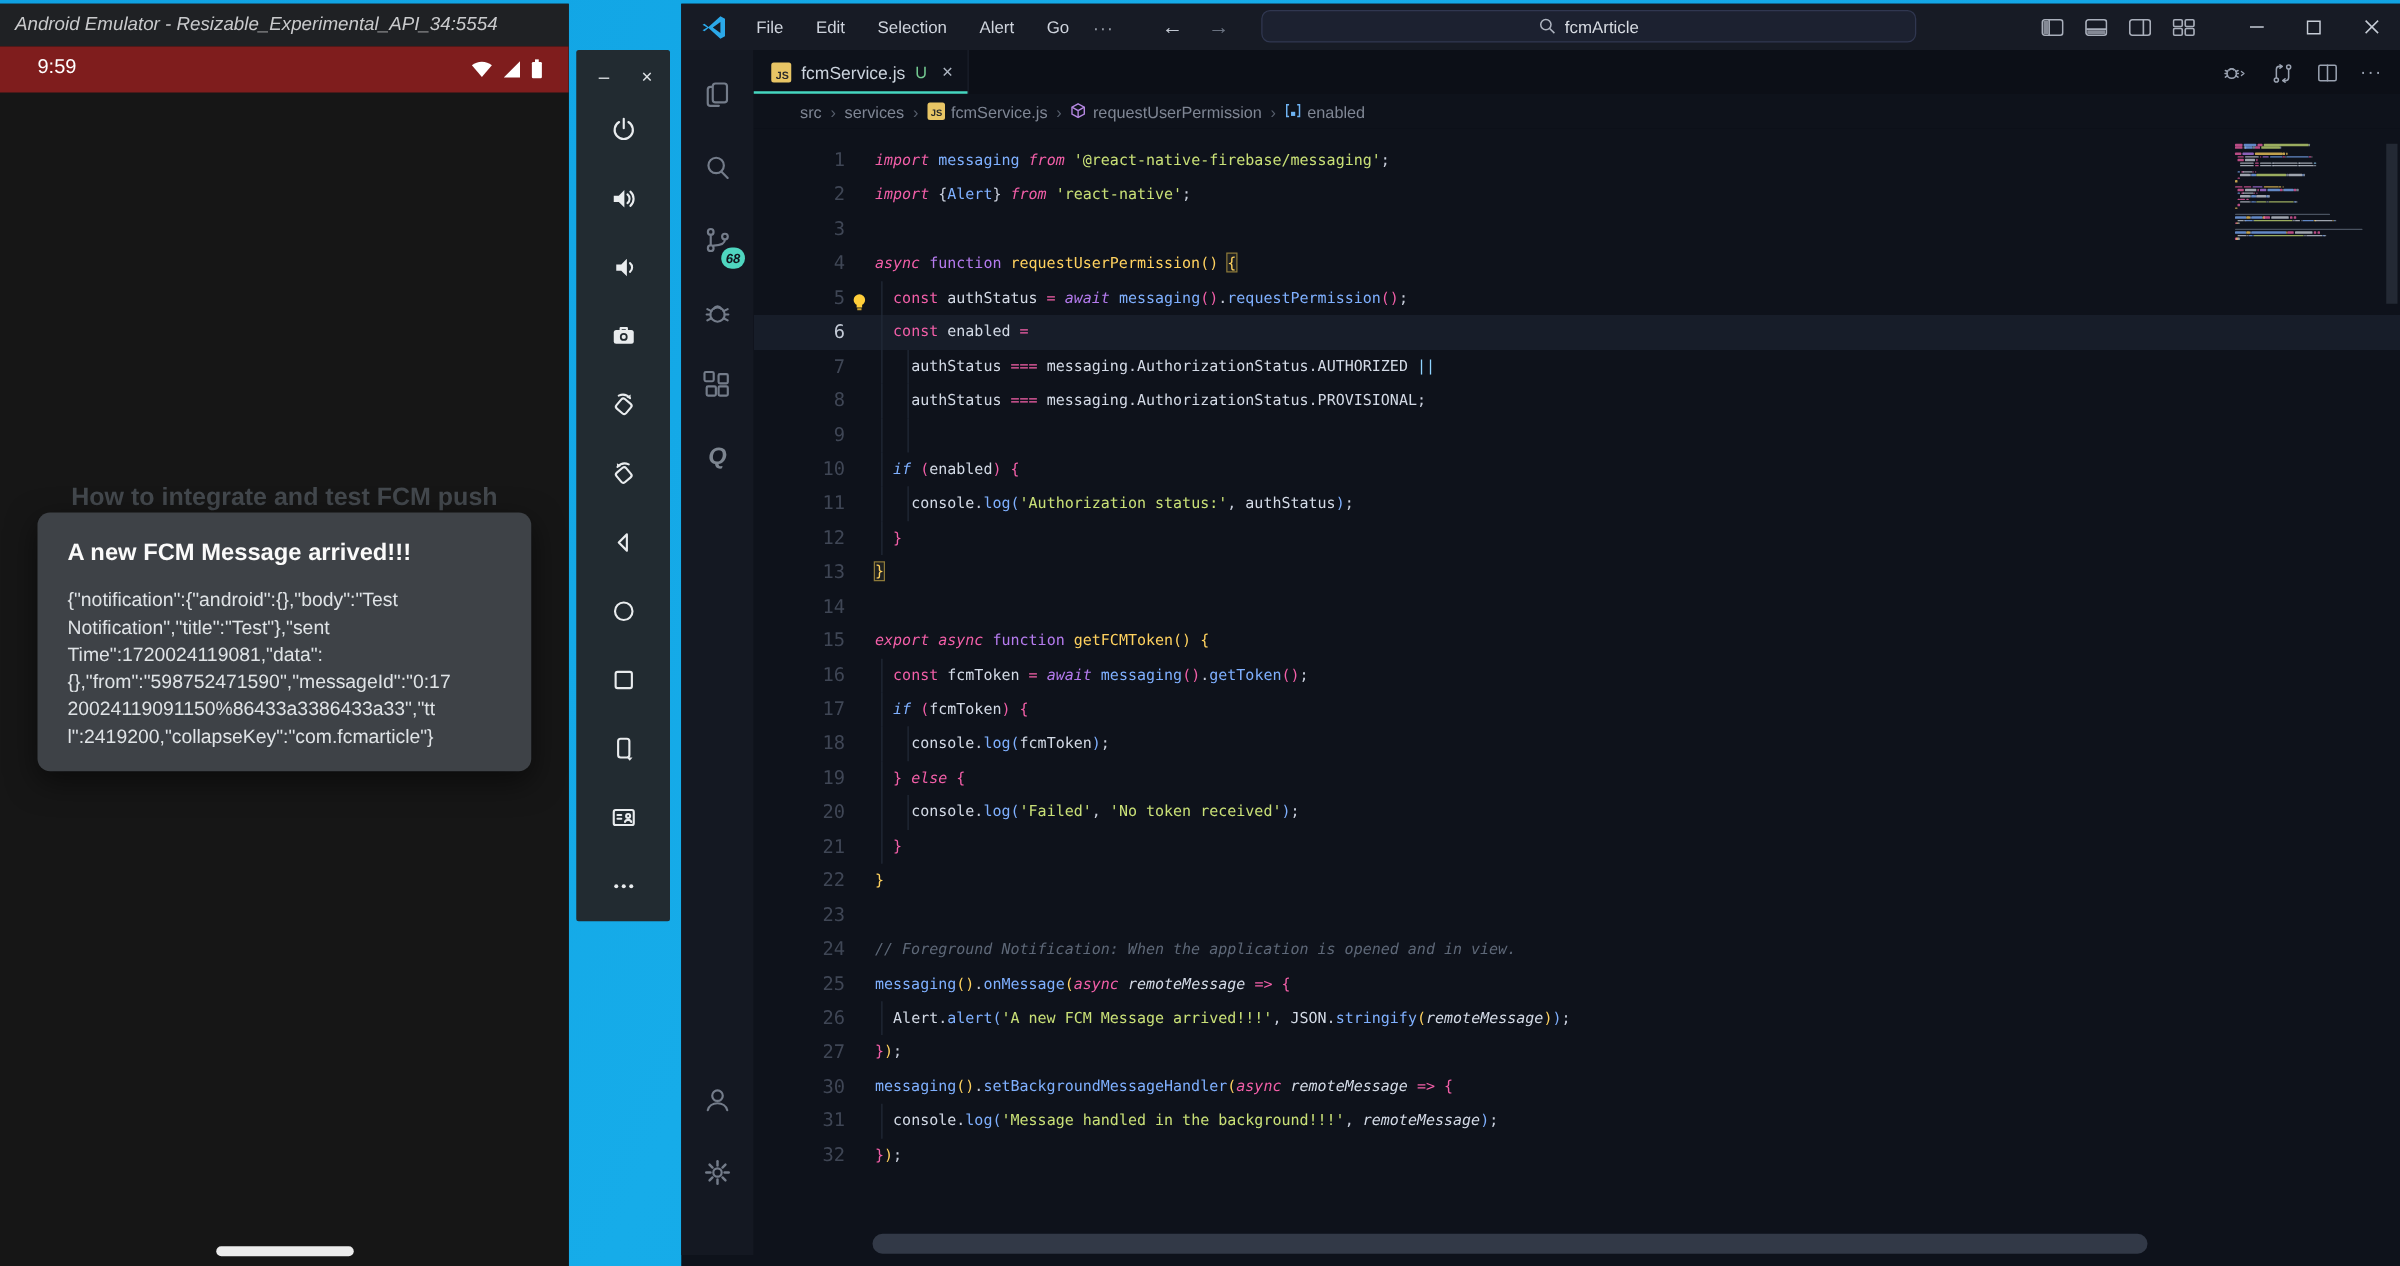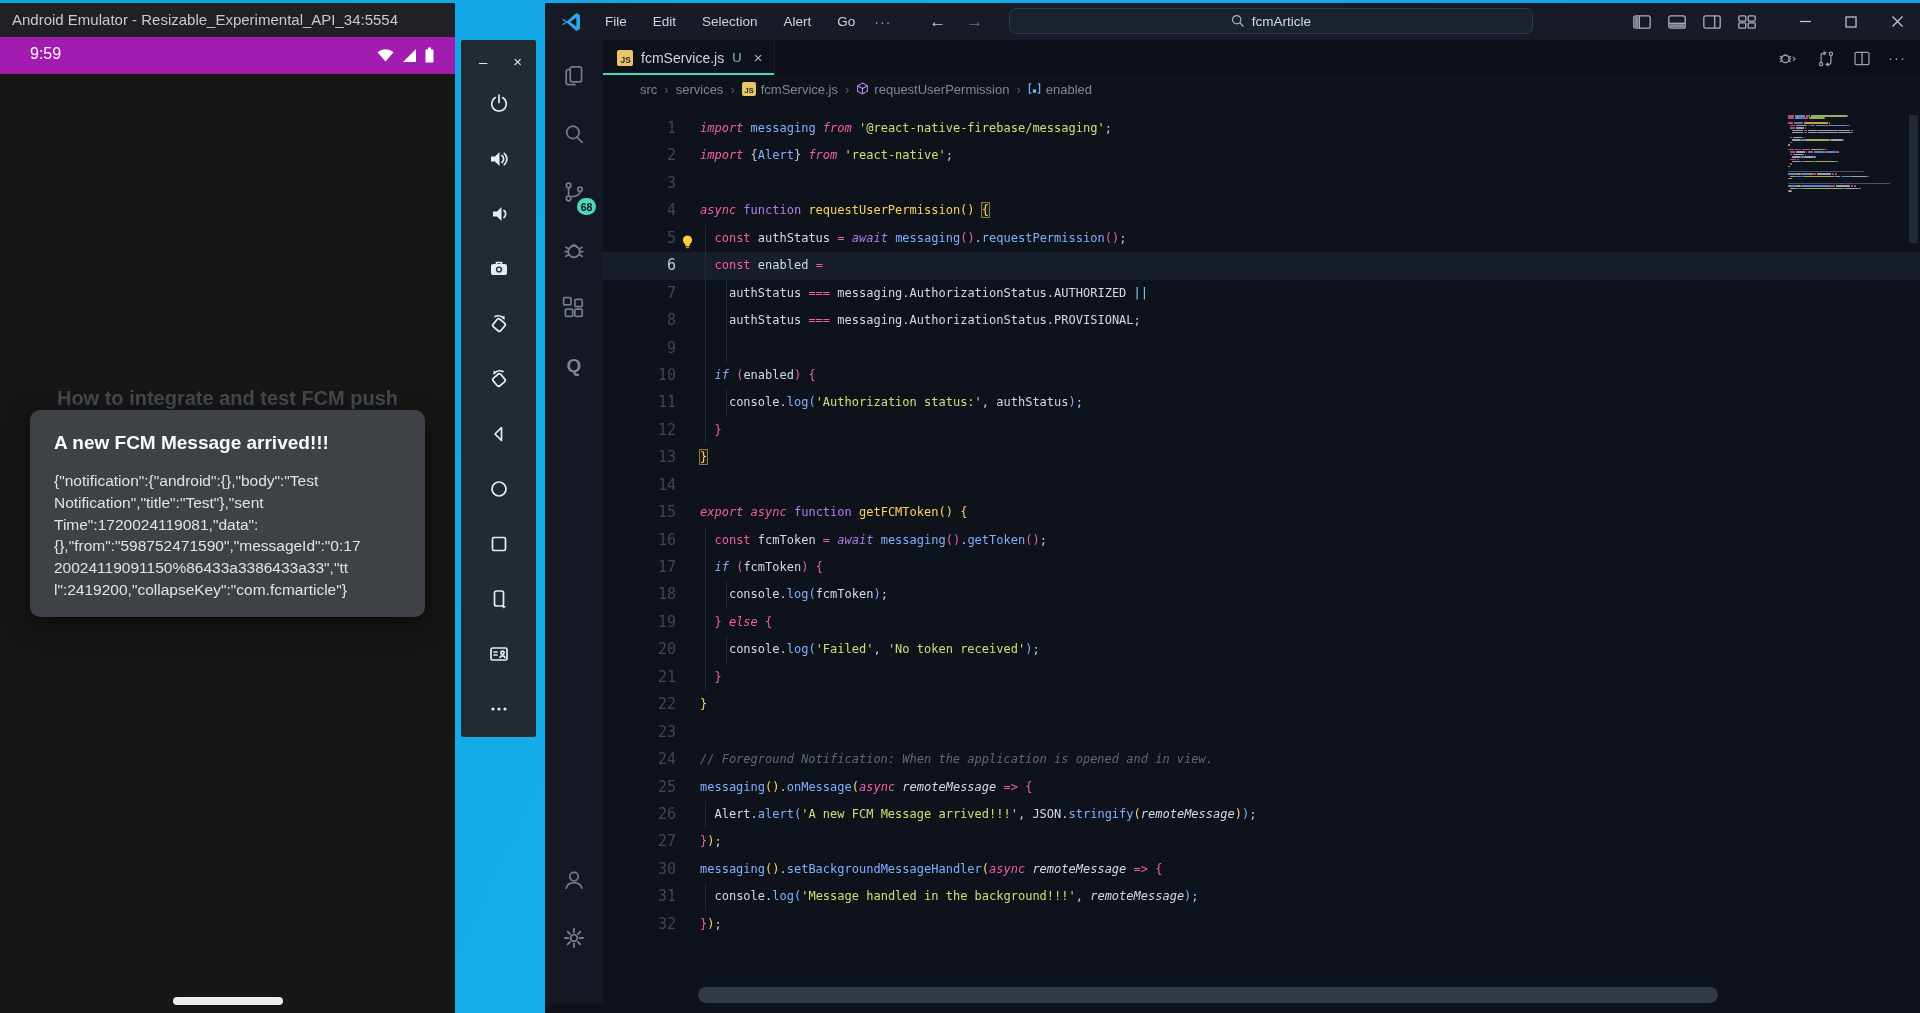--- a/index.html
+++ b/index.html
@@ -2,23 +2,23 @@
 <html><head>
 <meta charset="utf-8">
 <style>
   * { margin:0; padding:0; box-sizing:border-box; }
   html,body { width:1920px; height:1013px; overflow:hidden; }
   body { font-family:"Liberation Sans",sans-serif;
          background:linear-gradient(115deg,#0fa1e2 0%,#16ace9 40%,#13a6e6 70%,#0f9edd 100%); position:relative; }
 
   
   #emu { position:absolute; left:0; top:3px; width:455px; height:1010px; background:#151515; }
-  .emu-titlebar { height:34px; background:#1f2124; color:#c9cacc; font-size:15px; line-height:34px; padding-left:12px; white-space:nowrap; }
+  .emu-titlebar { height:34px; background:#1f2124; color:#c9cacc; font-size:15px; line-height:34px; padding-left:12px; white-space:nowrap;font-style:italic; }
   .emu-screen { position:relative; height:976px; background:#161616; overflow:hidden; }
-  .emu-status { position:absolute; top:0; left:0; right:0; height:37px; background:#a21caf; color:#fff; }
+  .emu-status { position:absolute; top:0; left:0; right:0; height:37px; background:#7f1d1d; color:#fff; }
   .emu-time { position:absolute; left:30px; top:8px; font-size:16px; }
   .emu-status-icons { position:absolute; right:20px; top:9px; display:flex; gap:6px; align-items:center; }
   .emu-heading { position:absolute; top:350px; left:0; right:0; text-align:center; color:#43484d; font-size:20px; font-weight:bold; white-space:nowrap; }
   .emu-dialog { position:absolute; left:30px; top:373px; width:395px; background:#3e4247; border-radius:10px; padding:22px 24px 16px 24px; box-shadow:0 8px 24px rgba(0,0,0,.5); }
   .emu-dialog h3 { color:#fafafa; font-size:19px; font-weight:bold; margin-bottom:16px; }
   .emu-dialog .dlg-body { color:#dfe3e6; font-size:15.5px; line-height:21.8px; white-space:pre-wrap; word-break:break-all; }
   .emu-dialog .dlg-actions { text-align:right; padding:18px 12px 2px 0; }
   .emu-dialog .dlg-ok { color:#93a8c7; font-size:15px; font-weight:bold; letter-spacing:.5px; cursor:pointer; background:none; border:none; font-family:inherit; }
   .emu-pill { position:absolute; left:173px; top:960px; width:110px; height:8px; border-radius:4px; background:#ececec; }
 
@@ -40,21 +40,21 @@
   .nav-arrows .arr-back { color:#c2c8d2; cursor:pointer; }
   .nav-arrows .arr-fwd { color:#6a7280; cursor:pointer; }
   .vs-search { position:absolute; left:464px; top:5px; width:524px; height:26px; background:#1c2130; border:1px solid #303750; border-radius:7px; display:flex; align-items:center; justify-content:center; gap:7px; color:#d7dbe2; font-size:13.5px; cursor:text; }
   .title-right { position:absolute; right:0; top:0; height:37px; display:flex; align-items:center; }
   .layout-icons { display:flex; gap:17px; margin-right:26px; }
   .layout-icons .li { cursor:pointer; display:flex; }
   .win-btn { width:46px; height:37px; display:flex; align-items:center; justify-content:center; color:#c6ccd6; font-size:15px; cursor:pointer; }
 
   .vs-body { position:relative; height:964px; }
   .activity { position:absolute; left:0; top:0; width:58px; height:100%; background:#141822; }
-  .act-item { position:relative; height:52px; margin-bottom:6px; display:flex; align-items:center; justify-content:center; cursor:pointer; }
+  .act-item { position:relative; height:52px; margin-bottom:6px; display:flex; align-items:center; justify-content:center; cursor:pointer;font-style:italic; }
   .act-badge { position:absolute; right:7px; bottom:3px; min-width:19px; height:17px; border-radius:9px; background:#4fd6c0; color:#10141c; font-size:10.5px; font-weight:bold; display:flex; align-items:center; justify-content:center; padding:0 3px; }
   .act-bottom { position:absolute; bottom:34px; left:0; width:58px; }
   .act-q { color:#7d8590; font-size:19px; font-weight:bold; }
 
   .main { position:absolute; left:58px; top:0; right:0; height:100%; }
   .tabs { position:relative; height:35px; background:#0c0f17; display:flex; }
   .tab { position:relative; display:flex; align-items:center; gap:8px; padding:0 12px 0 14px; background:#0e121b; border-right:1px solid #1a1f2b; cursor:pointer; }
   .tab-underline { position:absolute; left:0; bottom:0; height:2px; width:100%; background:#45d6c0; }
   .js-badge { width:16px; height:16px; background:#e8c565; color:#2b2b2b; font-size:8.5px; font-weight:bold; display:flex; align-items:flex-end; justify-content:flex-end; padding:1px 2px; border-radius:2px; }
   .tab-label { color:#ccd4de; font-size:14px; }

